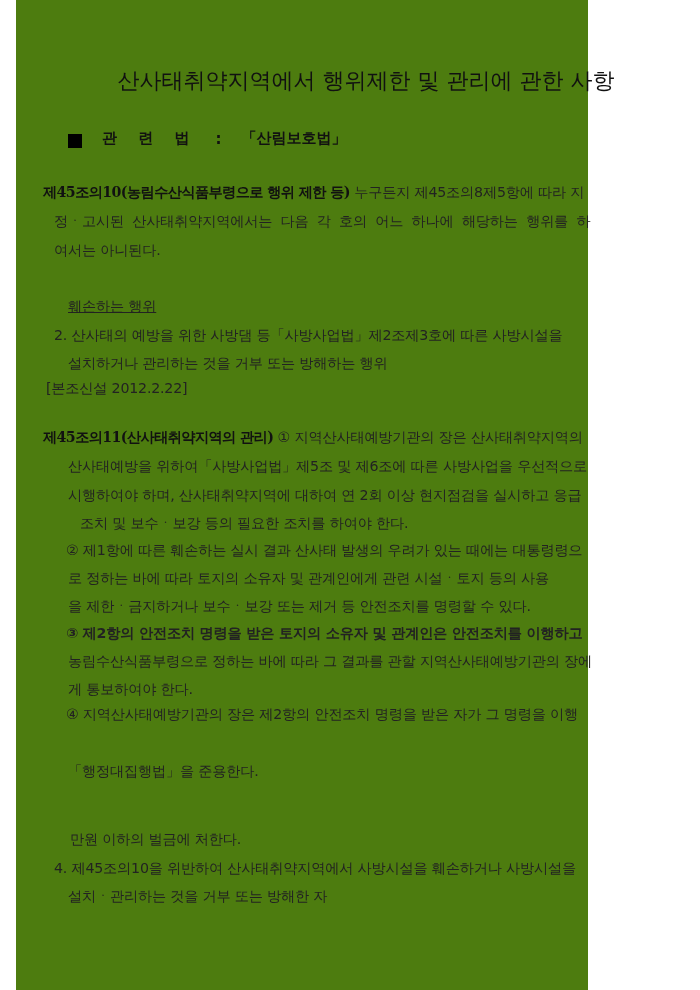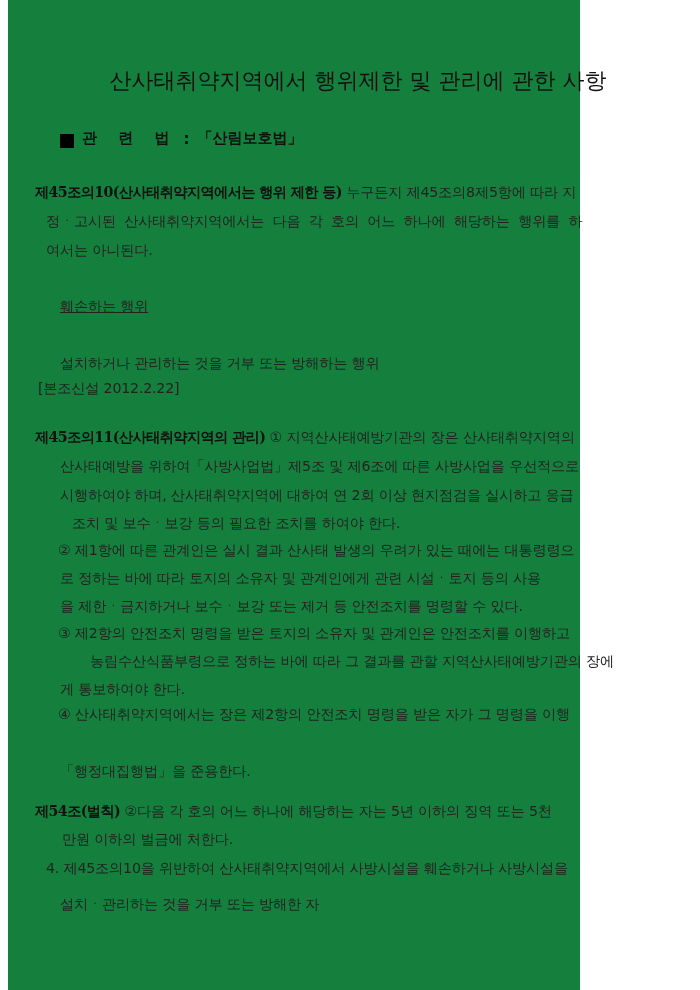--- a/index.html
+++ b/index.html
@@ -1,31 +1,31 @@
 <!DOCTYPE html>
 <html><head>
   <meta charset="utf-8">
   <style>
     html, body { margin: 0; padding: 0; background: #ffffff; }
     body {
       width: 700px; height: 990px; overflow: hidden; position: relative;
       font-family: "DejaVu Serif", "Liberation Serif", serif;
       color: #1a1a1a;
     }
-    .page { position: absolute; left: 8px; top: 0; width: 572px; height: 990px; background: #15803d; }
+    .page { position: absolute; left: 16px; top: 0; width: 572px; height: 990px; background: #4d7c0f; }
     .title {
       position: absolute; left: 0; top: 66px; width: 700px; text-align: center;
       font-family: "DejaVu Sans", "Liberation Sans", sans-serif;
       font-size: 22px; letter-spacing: 0px; color: #111;
     }
     .related {
       position: absolute; left: 52px; top: 129px;
       font-size: 15px; font-weight: bold; color: #111;
       font-family: "DejaVu Sans", "Liberation Sans", sans-serif;
-      display: flex; align-items: flex-end;
+      display: flex; align-items: flex-end; gap: 12px;
     }
     .related .square { display: inline-block; width: 14px; height: 14px; background: #000; margin-right: 8px; }
     .related .label { letter-spacing: 8px; margin-right: 6px; }
     .related .colon { margin-right: 8px; }
     .line {
       position: absolute; font-size: 14.2px; white-space: nowrap; color: #222;
       font-family: "DejaVu Sans", "Liberation Sans", sans-serif;
       letter-spacing: -0.2px;
     }
     .line b { font-weight: bold; color: #111; letter-spacing: -0.6px; font-family: "DejaVu Serif", serif; }
@@ -38,50 +38,47 @@
   <div class="title">산사태취약지역에서 행위제한 및 관리에 관한 사항</div>
 
   <div class="related">
     <span class="square"></span>
     <span class="label">관 련 법</span>
     <span class="colon">:</span>
     <span>「산림보호법」</span>
   </div>
 
   <div class="line" style="left:27px; top:183px; width:646px;">
-    <b>제45조의10(산사태취약지역에서는 행위 제한 등)</b>
+    <b>제45조의10(농림수산식품부령으로 행위 제한 등)</b>
     <span>누구든지 제45조의8제5항에 따라 지</span>
   </div>
   <div class="line" style="left:38px; top:212px;font-family:Liberation Mono, monospace;">정ㆍ고시된 산사태취약지역에서는 다음 각 호의 어느 하나에 해당하는 행위를 하</div>
   <div class="line" style="left:38px; top:241px;">여서는 아니된다.</div>
 
   <div class="line" style="left:52px; top:297px;text-decoration:underline;">훼손하는 행위</div>
+  <div class="line" style="left:38px; top:326px;">2. 산사태의 예방을 위한 사방댐 등「사방사업법」제2조제3호에 따른 사방시설을</div>
   <div class="line" style="left:52px; top:354px;">설치하거나 관리하는 것을 거부 또는 방해하는 행위</div>
   <div class="line" style="left:30px; top:379px;">[본조신설 2012.2.22]</div>
 
   <div class="line" style="left:27px; top:428px;">
     <b>제45조의11(산사태취약지역의 관리)</b>
     <span>① 지역산사태예방기관의 장은 산사태취약지역의</span>
   </div>
   <div class="line" style="left:52px; top:457px;">산사태예방을 위하여「사방사업법」제5조 및 제6조에 따른 사방사업을 우선적으로</div>
   <div class="line" style="left:52px; top:486px;">시행하여야 하며, 산사태취약지역에 대하여 연 2회 이상 현지점검을 실시하고 응급</div>
   <div class="line" style="left:52px; top:514px;margin-left:12px;">조치 및 보수ㆍ보강 등의 필요한 조치를 하여야 한다.</div>
 
-  <div class="line" style="left:50px; top:541px;">② 제1항에 따른 관계인은 실시 결과 산사태 발생의 우려가 있는 때에는 대통령령으</div>
+  <div class="line" style="left:50px; top:541px;">② 제1항에 따른 훼손하는 실시 결과 산사태 발생의 우려가 있는 때에는 대통령령으</div>
   <div class="line" style="left:52px; top:569px;">로 정하는 바에 따라 토지의 소유자 및 관계인에게 관련 시설ㆍ토지 등의 사용</div>
   <div class="line" style="left:52px; top:597px;">을 제한ㆍ금지하거나 보수ㆍ보강 또는 제거 등 안전조치를 명령할 수 있다.</div>
 
-  <div class="line" style="left:50px; top:624px;">③ 제2항의 안전조치 명령을 받은 토지의 소유자 및 관계인은 안전조치를 이행하고</div>
-  <div class="line" style="left:52px; top:652px;margin-left:30px;">농림수산식품부령으로 정하는 바에 따라 그 결과를 관할 지역산사태예방기관의 장에</div>
+  <div class="line" style="left:50px; top:624px;font-weight:bold;">③ 제2항의 안전조치 명령을 받은 토지의 소유자 및 관계인은 안전조치를 이행하고</div>
+  <div class="line" style="left:52px; top:652px;">농림수산식품부령으로 정하는 바에 따라 그 결과를 관할 지역산사태예방기관의 장에</div>
   <div class="line" style="left:52px; top:680px;">게 통보하여야 한다.</div>
 
-  <div class="line" style="left:50px; top:705px;">④ 산사태취약지역에서는 장은 제2항의 안전조치 명령을 받은 자가 그 명령을 이행</div>
+  <div class="line" style="left:50px; top:705px;">④ 지역산사태예방기관의 장은 제2항의 안전조치 명령을 받은 자가 그 명령을 이행</div>
   <div class="line" style="left:52px; top:762px;">「행정대집행법」을 준용한다.</div>
 
-  <div class="line" style="left:27px; top:802px;">
-    <b>제54조(벌칙)</b>
-    <span>②다음 각 호의 어느 하나에 해당하는 자는 5년 이하의 징역 또는 5천</span>
-  </div>
   <div class="line" style="left:54px; top:830px;">만원 이하의 벌금에 처한다.</div>
   <div class="line" style="left:38px; top:859px;">4. 제45조의10을 위반하여 산사태취약지역에서 사방시설을 훼손하거나 사방시설을</div>
-  <div class="line" style="left:52px; top:887px;margin-top:8px;">설치ㆍ관리하는 것을 거부 또는 방해한 자</div>
+  <div class="line" style="left:52px; top:887px;">설치ㆍ관리하는 것을 거부 또는 방해한 자</div>
 
 </div>
 
 </body></html>

